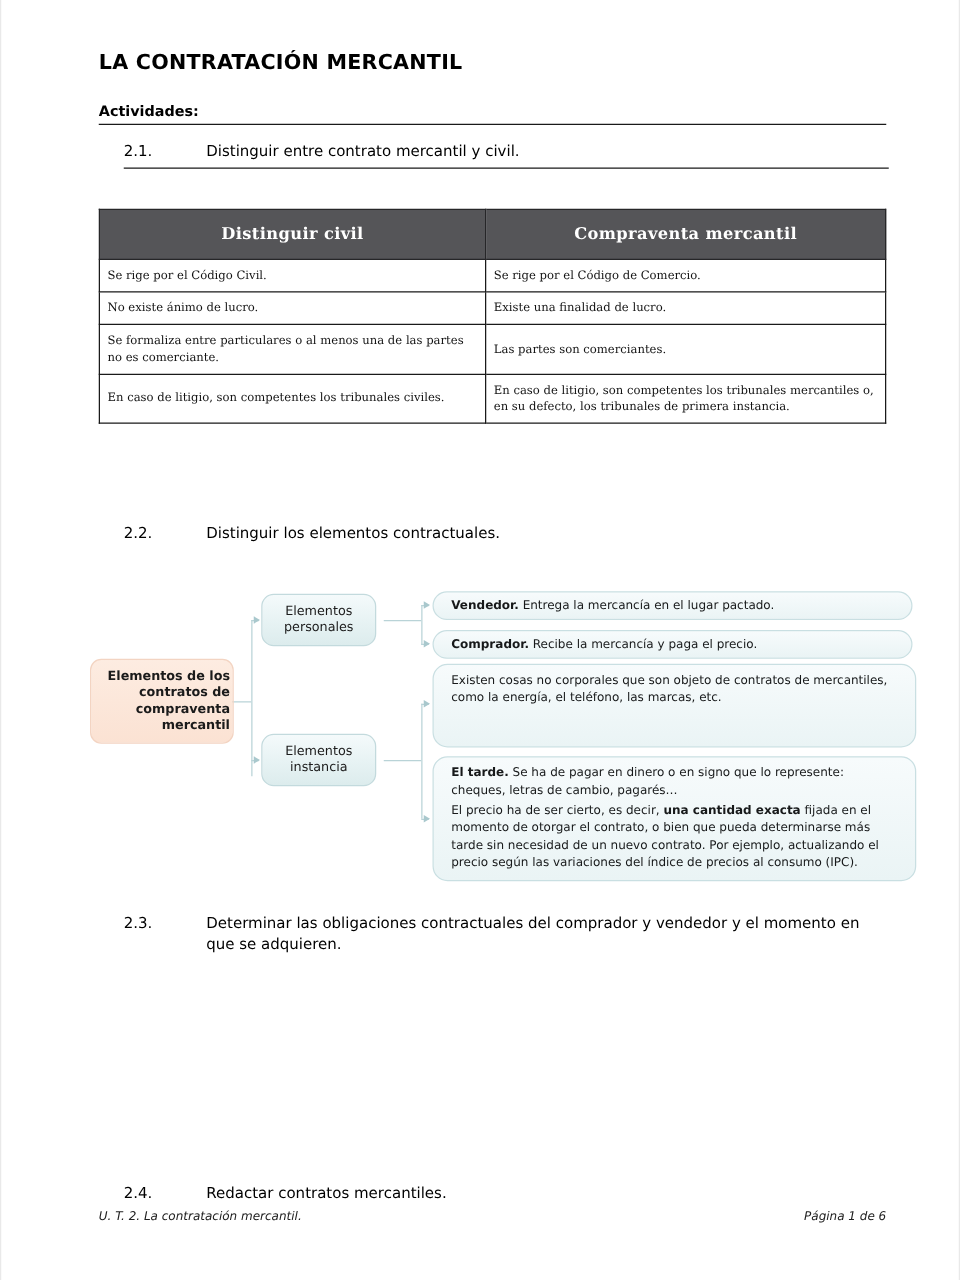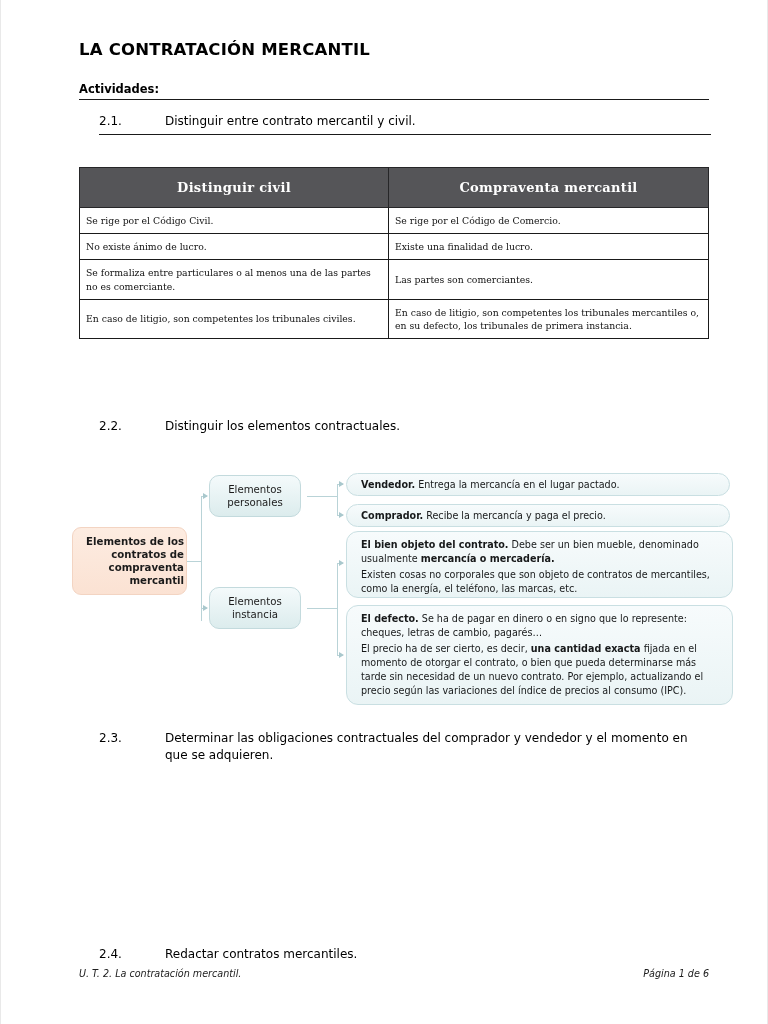--- a/index.html
+++ b/index.html
@@ -280,26 +280,25 @@
 
     <div class="leaf leaf-vendedor">
       <span><b>Vendedor.</b><span> Entrega la mercancía en el lugar pactado.</span></span>
     </div>
 
     <div class="leaf leaf-comprador">
       <span><b>Comprador.</b><span> Recibe la mercancía y paga el precio.</span></span>
     </div>
 
     <div class="leaf leaf-bien">
-      <p><b>El bien objeto del contrato.</b><span> Debe ser un bien mueble, denominado usualmente </span><b>mercancía o mercadería.</b></p>
       <p>Existen cosas no corporales que son objeto de contratos de mercantiles, como la energía, el teléfono, las marcas, etc.</p>
     </div>
 
     <div class="leaf leaf-precio">
-      <p><b>El defecto.</b><span> Se ha de pagar en dinero o en signo que lo represente: cheques, letras de cambio, pagarés…</span></p>
+      <p><b>El tarde.</b><span> Se ha de pagar en dinero o en signo que lo represente: cheques, letras de cambio, pagarés…</span></p>
       <p><span>El precio ha de ser cierto, es decir, </span><b>una cantidad exacta</b><span> fijada en el momento de otorgar el contrato, o bien que pueda determinarse más tarde sin necesidad de un nuevo contrato. Por ejemplo, actualizando el precio según las variaciones del índice de precios al consumo (IPC).</span></p>
     </div>
   </div>
 
   <div class="act-item act-23">
     <span class="num">2.3.</span>
     <span class="txt">Determinar las obligaciones contractuales del comprador y vendedor y el momento en que se adquieren.</span>
   </div>
 
   <div class="act-item act-24">

